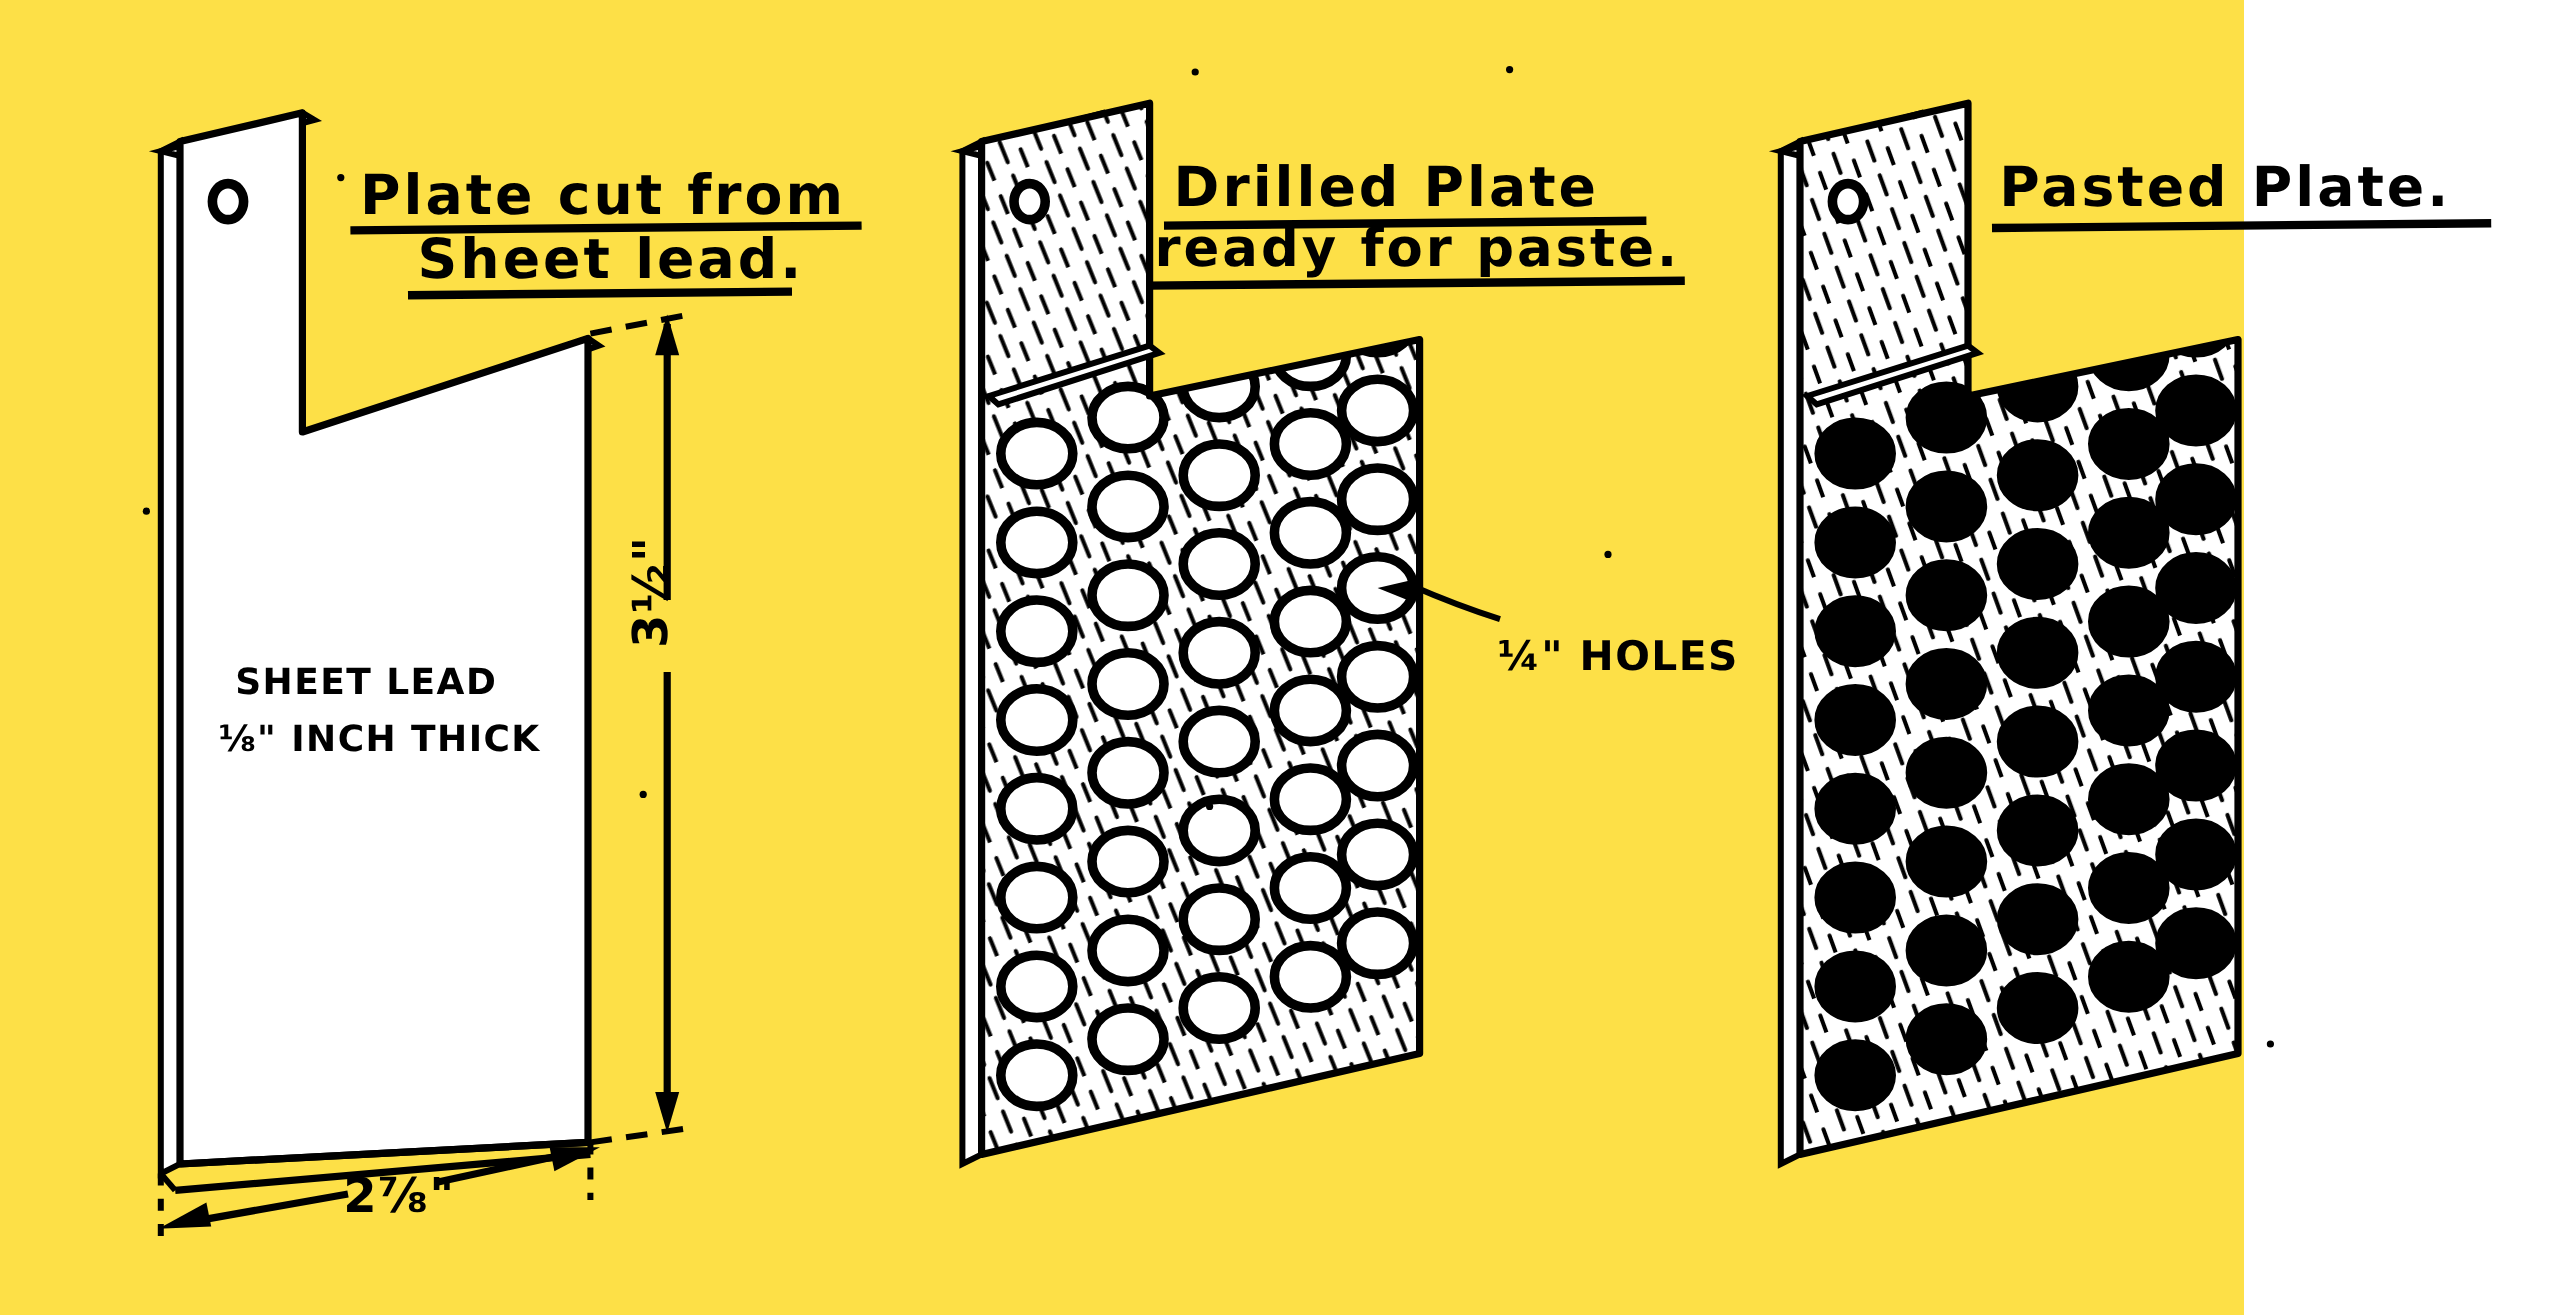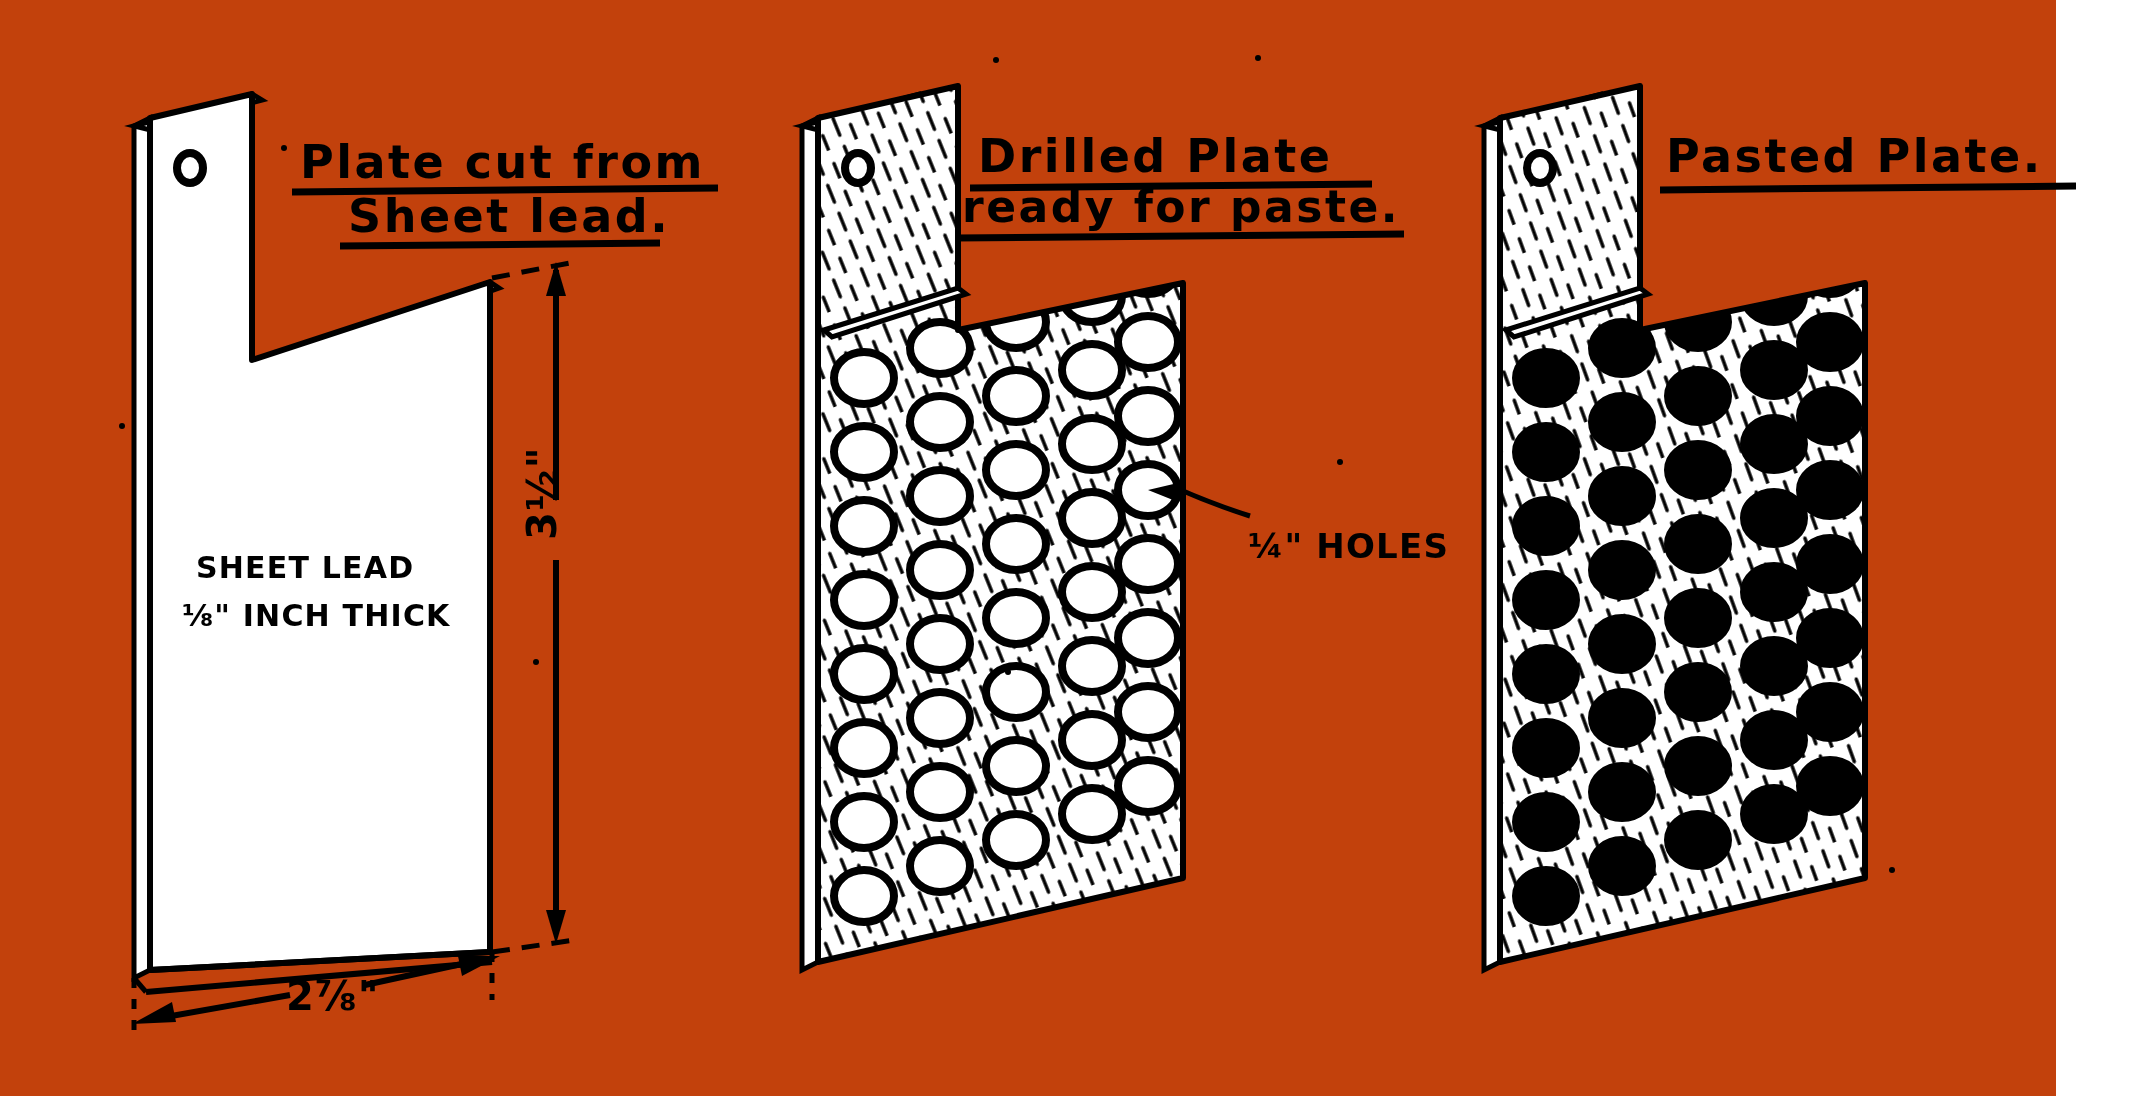--- a/index.html
+++ b/index.html
@@ -1,18 +1,18 @@
 <!DOCTYPE html>
 <html><head>
 <meta charset="utf-8">
 <style>
   html,body{margin:0;padding:0;background:#ffffff;}
   body{width:2134px;height:1096px;overflow:hidden;
        font-family:"DejaVu Sans","Liberation Sans",sans-serif;}
-  #stage{position:relative;width:2056px;height:1096px;background:#c2410c;}
+  #stage{position:relative;width:1870px;height:1096px;background:#fde047;}
   svg.layer{position:absolute;left:0;top:0;width:2134px;height:1096px;}
   .ttl{font-family:"DejaVu Sans","Liberation Sans",sans-serif;
        font-weight:700;fill:#000;letter-spacing:2.5px;}
   .note{font-family:"DejaVu Sans","Liberation Sans",sans-serif;
         font-weight:700;fill:#000;letter-spacing:1.2px;}
 </style>
 </head>
 <body>
 
 <div id="stage">

